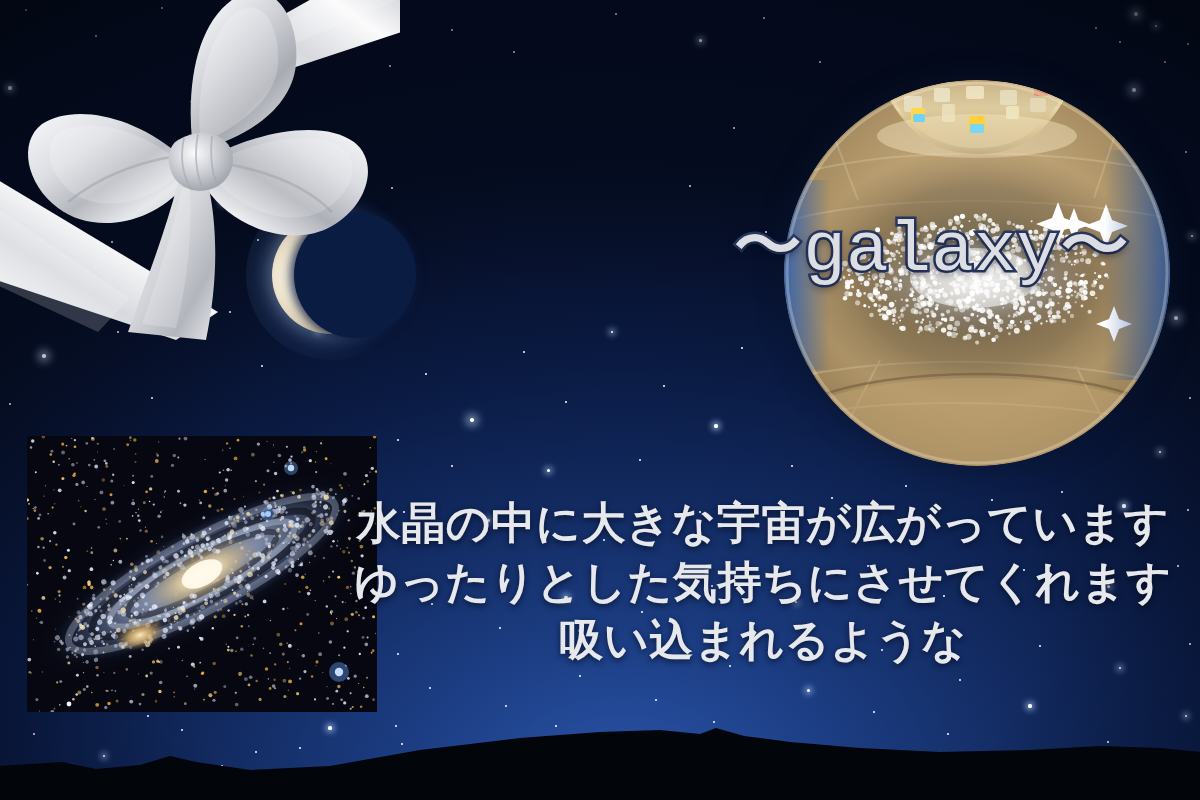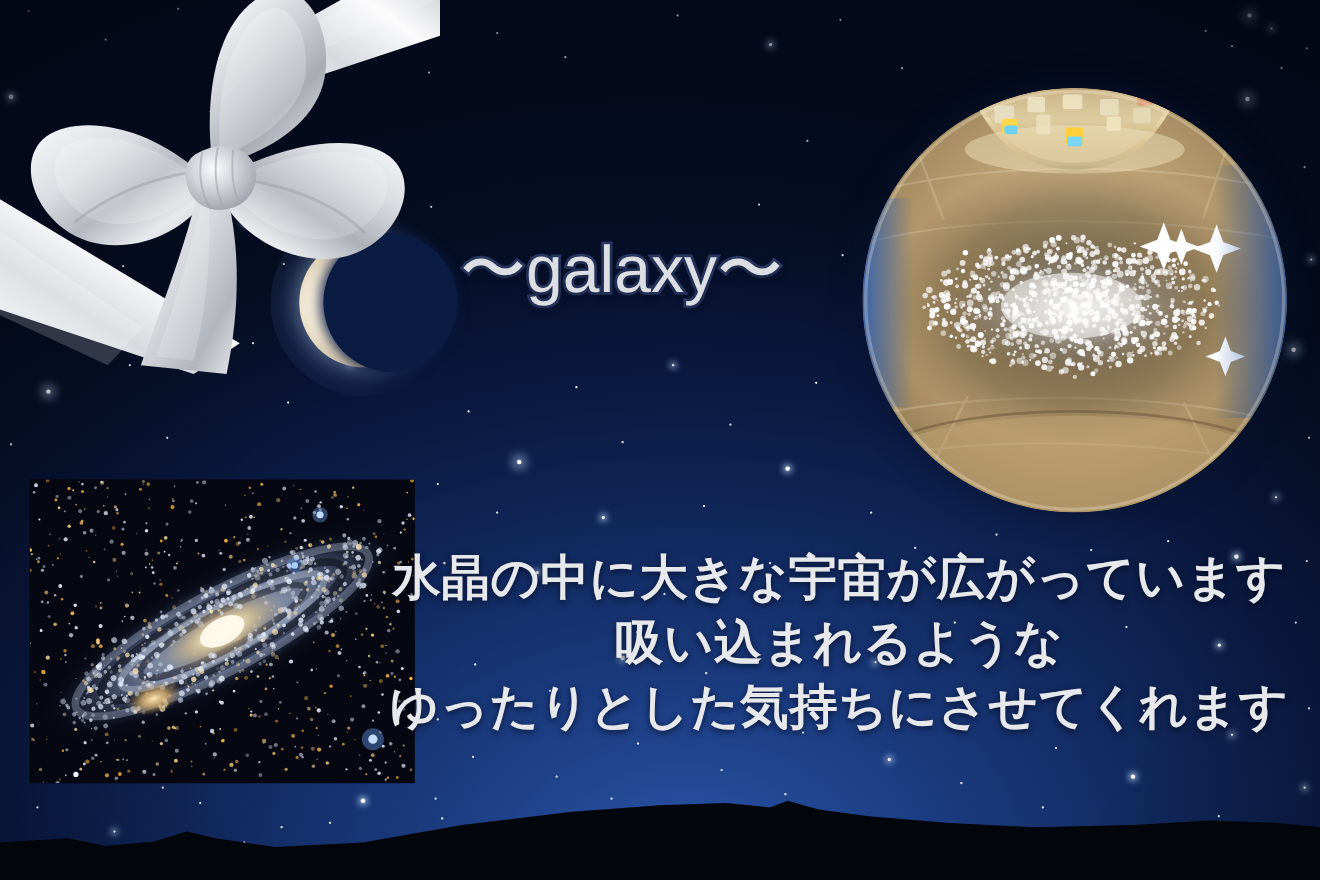--- a/index.html
+++ b/index.html
@@ -123,44 +123,44 @@
     color: #e2e4e8;
     letter-spacing: 2px;
     -webkit-text-stroke: 5px #2b3a63;
     paint-order: stroke fill;
     text-shadow: 0 3px 8px rgba(5,12,32,0.65);
   }
   .title-en {
     position: absolute;
     left: 0; top: 212px;
     width: 1130px;
-    text-align: center;
-    font-family: Liberation Sans, sans-serif;
+    text-align: right;
+    font-family: Liberation Mono, monospace;
     font-weight: 400;
-    font-size: 60px;
+    font-size: 71px;
     line-height: 1.1;
     color: #dcdee3;
     -webkit-text-stroke: 5px #2b3a63;
     paint-order: stroke fill;
     text-shadow: 0 3px 8px rgba(5,12,32,0.6);
   }
   .body-copy {
     position: absolute;
     left: 348px; top: 497px;
     width: 830px;
     text-align: center;
     font-family: "DejaVu Sans", "Liberation Sans", sans-serif;
     font-weight: 700;
     font-size: 44px;
     line-height: 1.33;
     color: #e6e8ec;
     letter-spacing: 0.5px;
     text-shadow: 0 2px 6px rgba(4,10,28,0.75);
   }
-  .body-copy .line { display: block; white-space: nowrap; }
+  .body-copy .line { display: block; white-space: nowrap; font-family: Liberation Mono, monospace; }
 </style>
 </head>
 <body>
 
 <div id="stage">
 
   <div class="sky"></div>
 
   <div class="stars" id="star-layer">
       <div class="star" style="left: 24.6px; top: 8.6px; width: 2.8px; height: 2.8px;"></div>
@@ -2464,17 +2464,17 @@
              L 330 96 L 420 80 L 520 68 L 600 62 L 660 60 L 700 64 L 716 58
              L 744 66 L 790 72 L 860 78 L 940 82 L 1030 80 L 1100 76 L 1160 78
              L 1200 82 L 1200 130 L 0 130 Z" fill="#020509"></path>
   </svg>
 
 
   <div class="title-en">〜galaxy〜</div>
 
   <div class="body-copy">
     <span class="line">水晶の中に大きな宇宙が広がっています</span>
+    <span class="line">ゆったりとした気持ちにさせてくれます</span>
     <span class="line">吸い込まれるような</span>
-    <span class="line">ゆったりとした気持ちにさせてくれます</span>
   </div>
 
 </div>
 
 </body></html>

